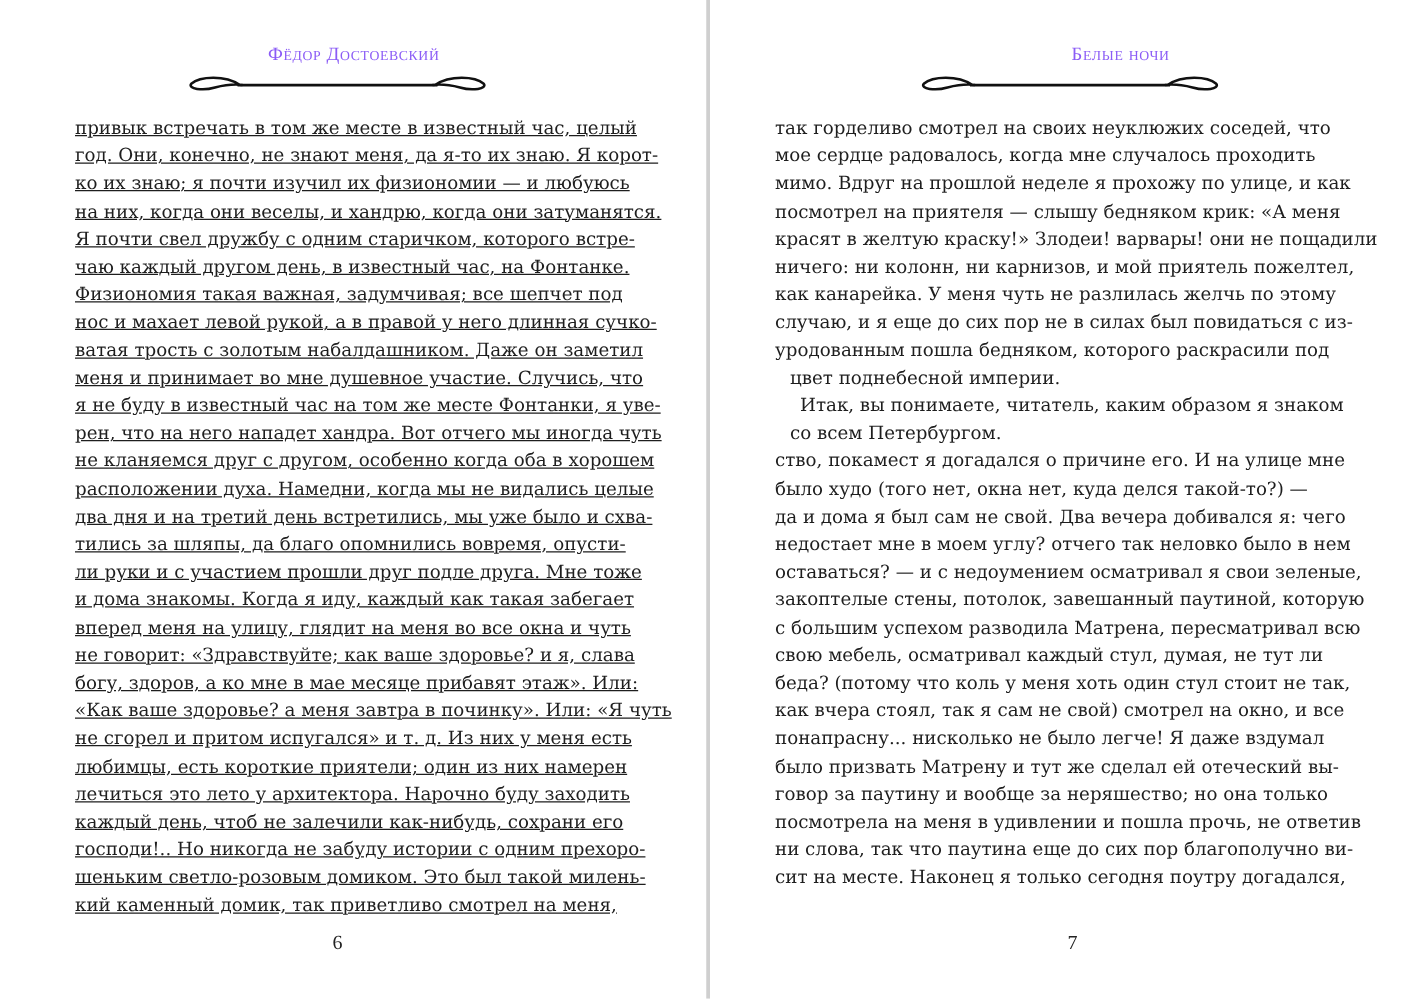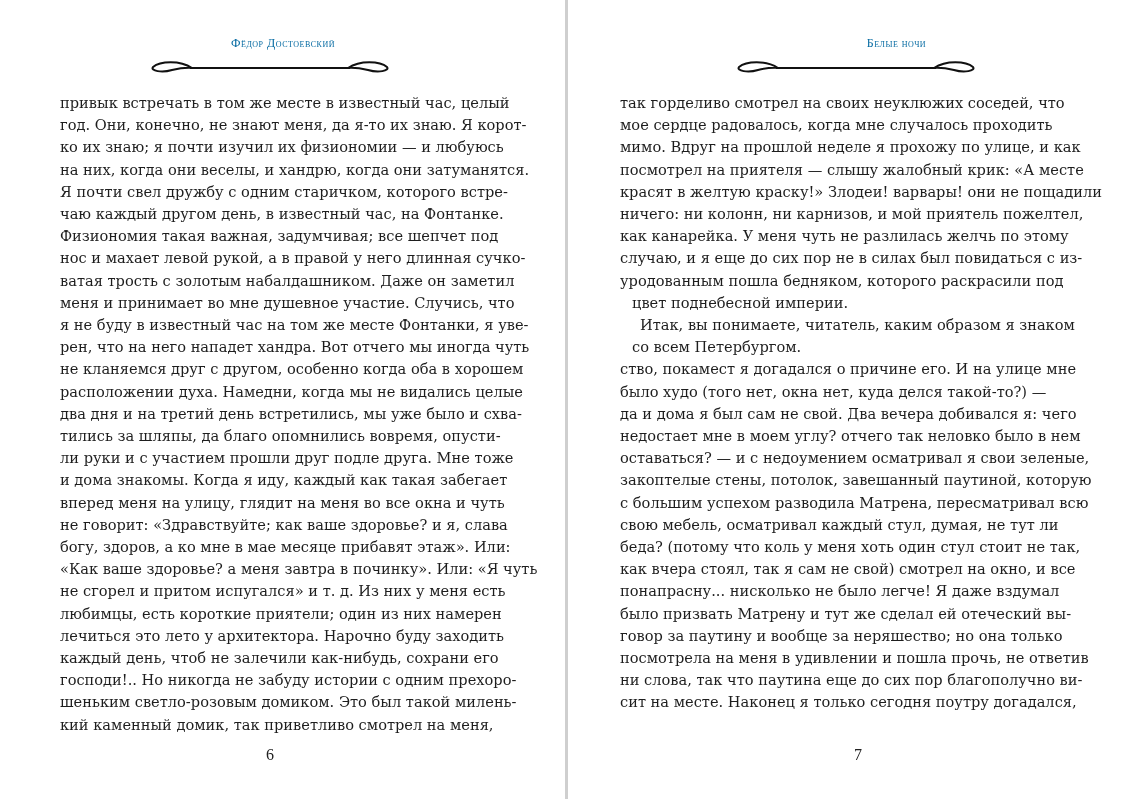--- a/index.html
+++ b/index.html
@@ -3,27 +3,27 @@
 <meta charset="utf-8">
 <style>
   html, body { margin:0; padding:0; background:#ffffff; }
   body { width:1129px; height:799px; position:relative; overflow:hidden;
          font-family:"DejaVu Serif", serif; color:#1e1e1e; }
   .page { position:absolute; top:0; height:799px; }
   .page.left { left:0; width:566px; }
   .page.right { left:568px; width:657px; }
   .spine { position:absolute; left:565px; top:0; width:3px; height:799px; background:#cfcfcf; }
   .running-head { position:absolute; top:36px; left:0; width:100%; text-align:center;
-         font-family:"Liberation Serif", serif; font-size:12px; letter-spacing:0.5px;
-         font-variant:small-caps; color:#0369a1; }
+         font-family:"Liberation Serif", serif; font-size:15px; letter-spacing:0.5px;
+         font-variant:small-caps; color:#8b5cf6; }
   .ornament { position:absolute; top:58px; width:240px; height:18px; }
   .page.left .ornament { left:150px; }
   .page.right .ornament { left:168px; }
   .text { position:absolute; top:92px; font-size:14.6px; line-height:22.2px; color:#1e1e1e; }
-  .page.left .text { left:60px; width:424px; }
+  .page.left .text { left:60px; width:424px;text-decoration:underline; }
   .page.right .text { left:52px; width:424px; }
   .line { display:block; white-space:nowrap; text-align-last:justify; text-align:justify; }
   .line.last { text-align-last:left;margin-left:12px; }
   .line.indent { padding-left:20px; }
   .folio { position:absolute; top:746px; font-family:"Liberation Serif", serif; font-size:16px; color:#222; }
   .page.left .folio { left:266px; }
   .page.right .folio { left:286px; }
 </style>
 </head>
 <body>
@@ -75,21 +75,21 @@
   <div class="running-head">Белые ночи</div>
   <svg class="ornament" viewBox="0 0 240 18">
     <path d="M40 10 L200 10" stroke="#111" stroke-width="2.2" fill="none"></path>
     <path d="M42 10 C30 2, 10 3, 3 9 C0 13, 12 15, 22 12 C30 10, 36 9, 44 10" stroke="#111" stroke-width="2" fill="none"></path>
     <path d="M198 10 C210 2, 230 3, 237 9 C240 13, 228 15, 218 12 C210 10, 204 9, 196 10" stroke="#111" stroke-width="2" fill="none"></path>
   </svg>
   <div class="text" id="right-text">
       <span class="line">так горделиво смотрел на своих неуклюжих соседей, что</span>
       <span class="line">мое сердце радовалось, когда мне случалось проходить</span>
       <span class="line">мимо. Вдруг на прошлой неделе я прохожу по улице, и как</span>
-      <span class="line">посмотрел на приятеля — слышу жалобный крик: «А месте</span>
+      <span class="line">посмотрел на приятеля — слышу бедняком крик: «А меня</span>
       <span class="line">красят в желтую краску!» Злодеи! варвары! они не пощадили</span>
       <span class="line">ничего: ни колонн, ни карнизов, и мой приятель пожелтел,</span>
       <span class="line">как канарейка. У меня чуть не разлилась желчь по этому</span>
       <span class="line">случаю, и я еще до сих пор не в силах был повидаться с из-</span>
       <span class="line">уродованным пошла бедняком, которого раскрасили под</span>
       <span class="line last">цвет поднебесной империи.</span>
       <span class="line indent">Итак, вы понимаете, читатель, каким образом я знаком</span>
       <span class="line last">со всем Петербургом.</span>
       <span class="line">ство, покамест я догадался о причине его. И на улице мне</span>
       <span class="line">было худо (того нет, окна нет, куда делся такой-то?) —</span>

